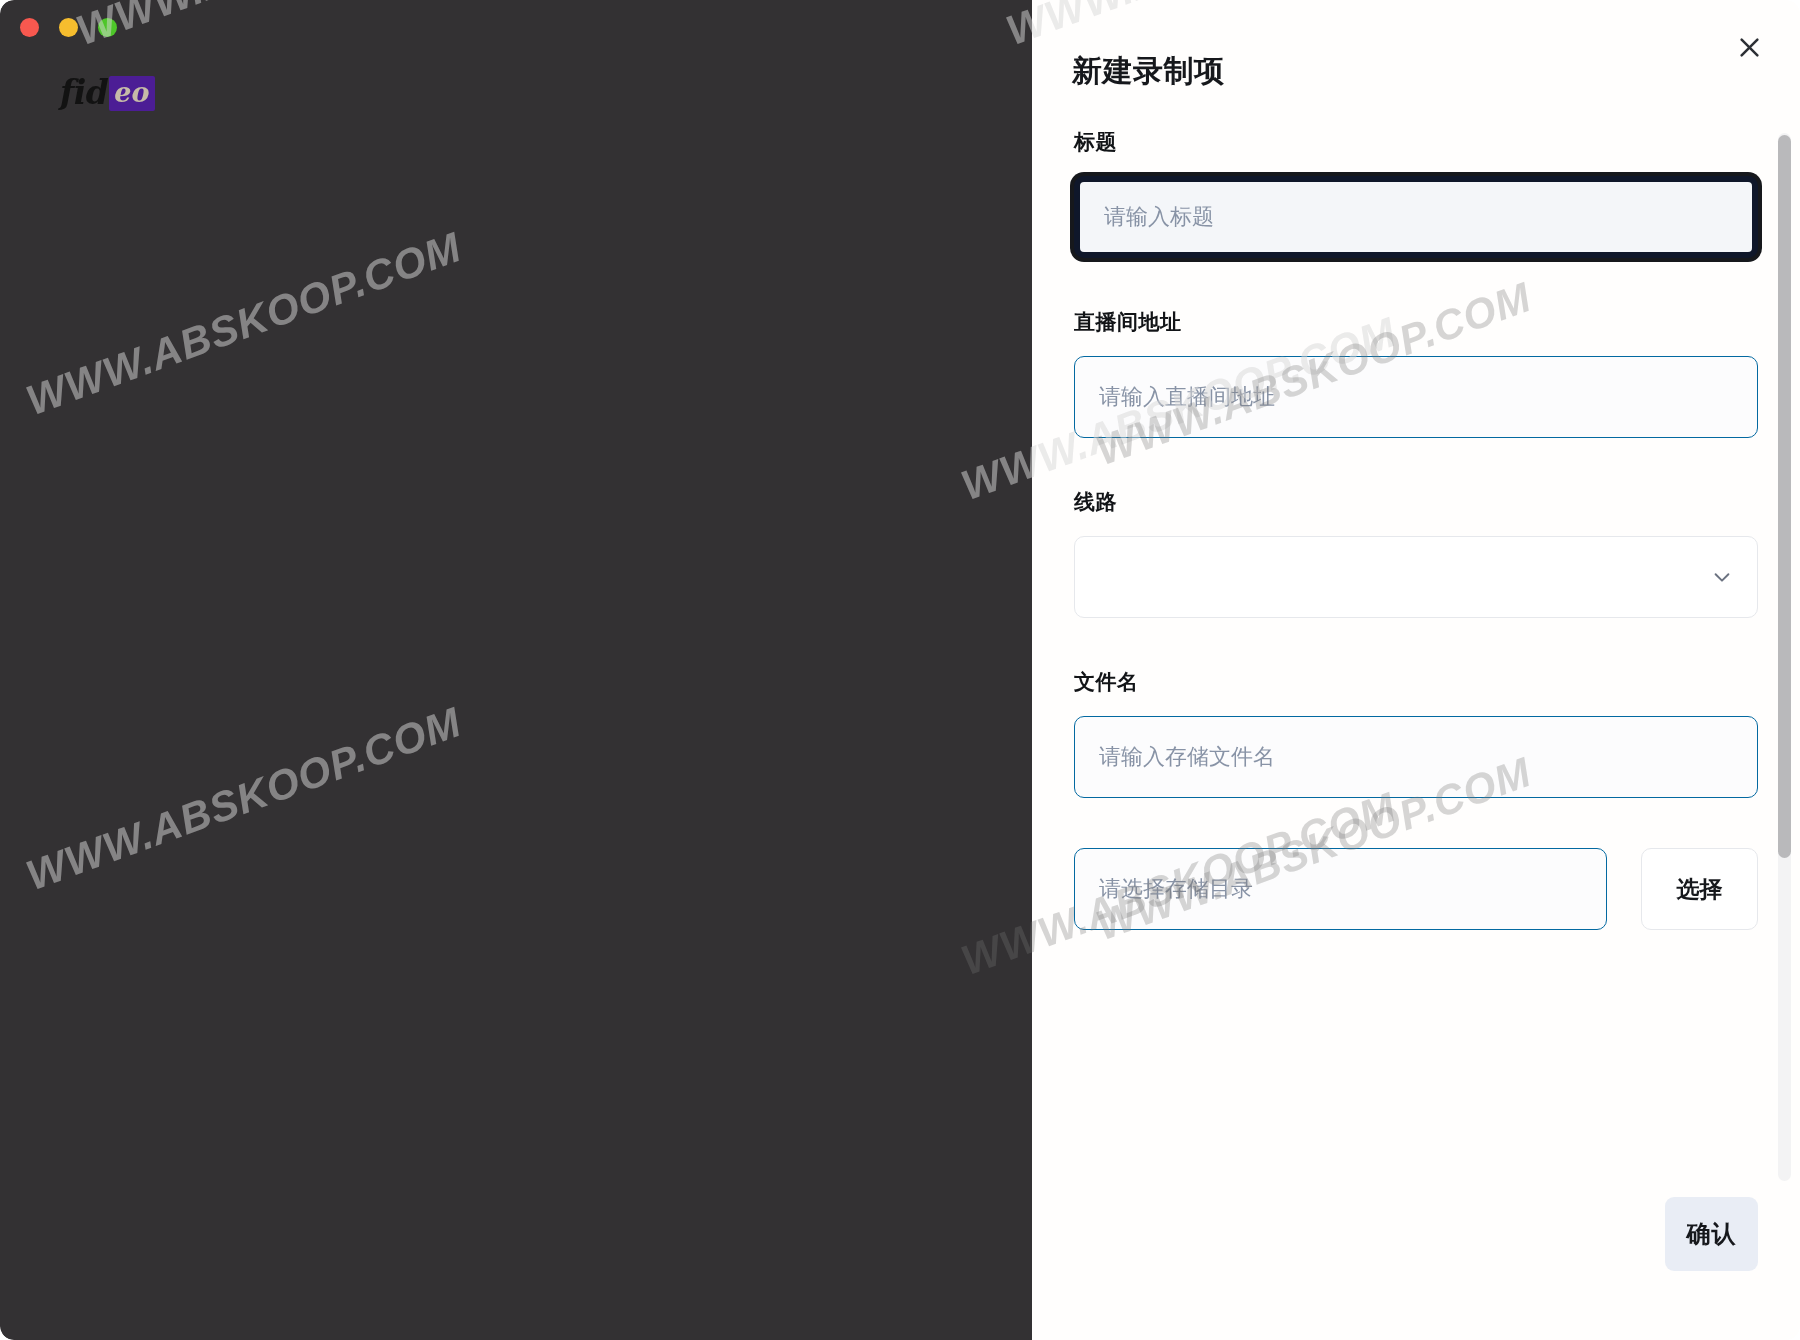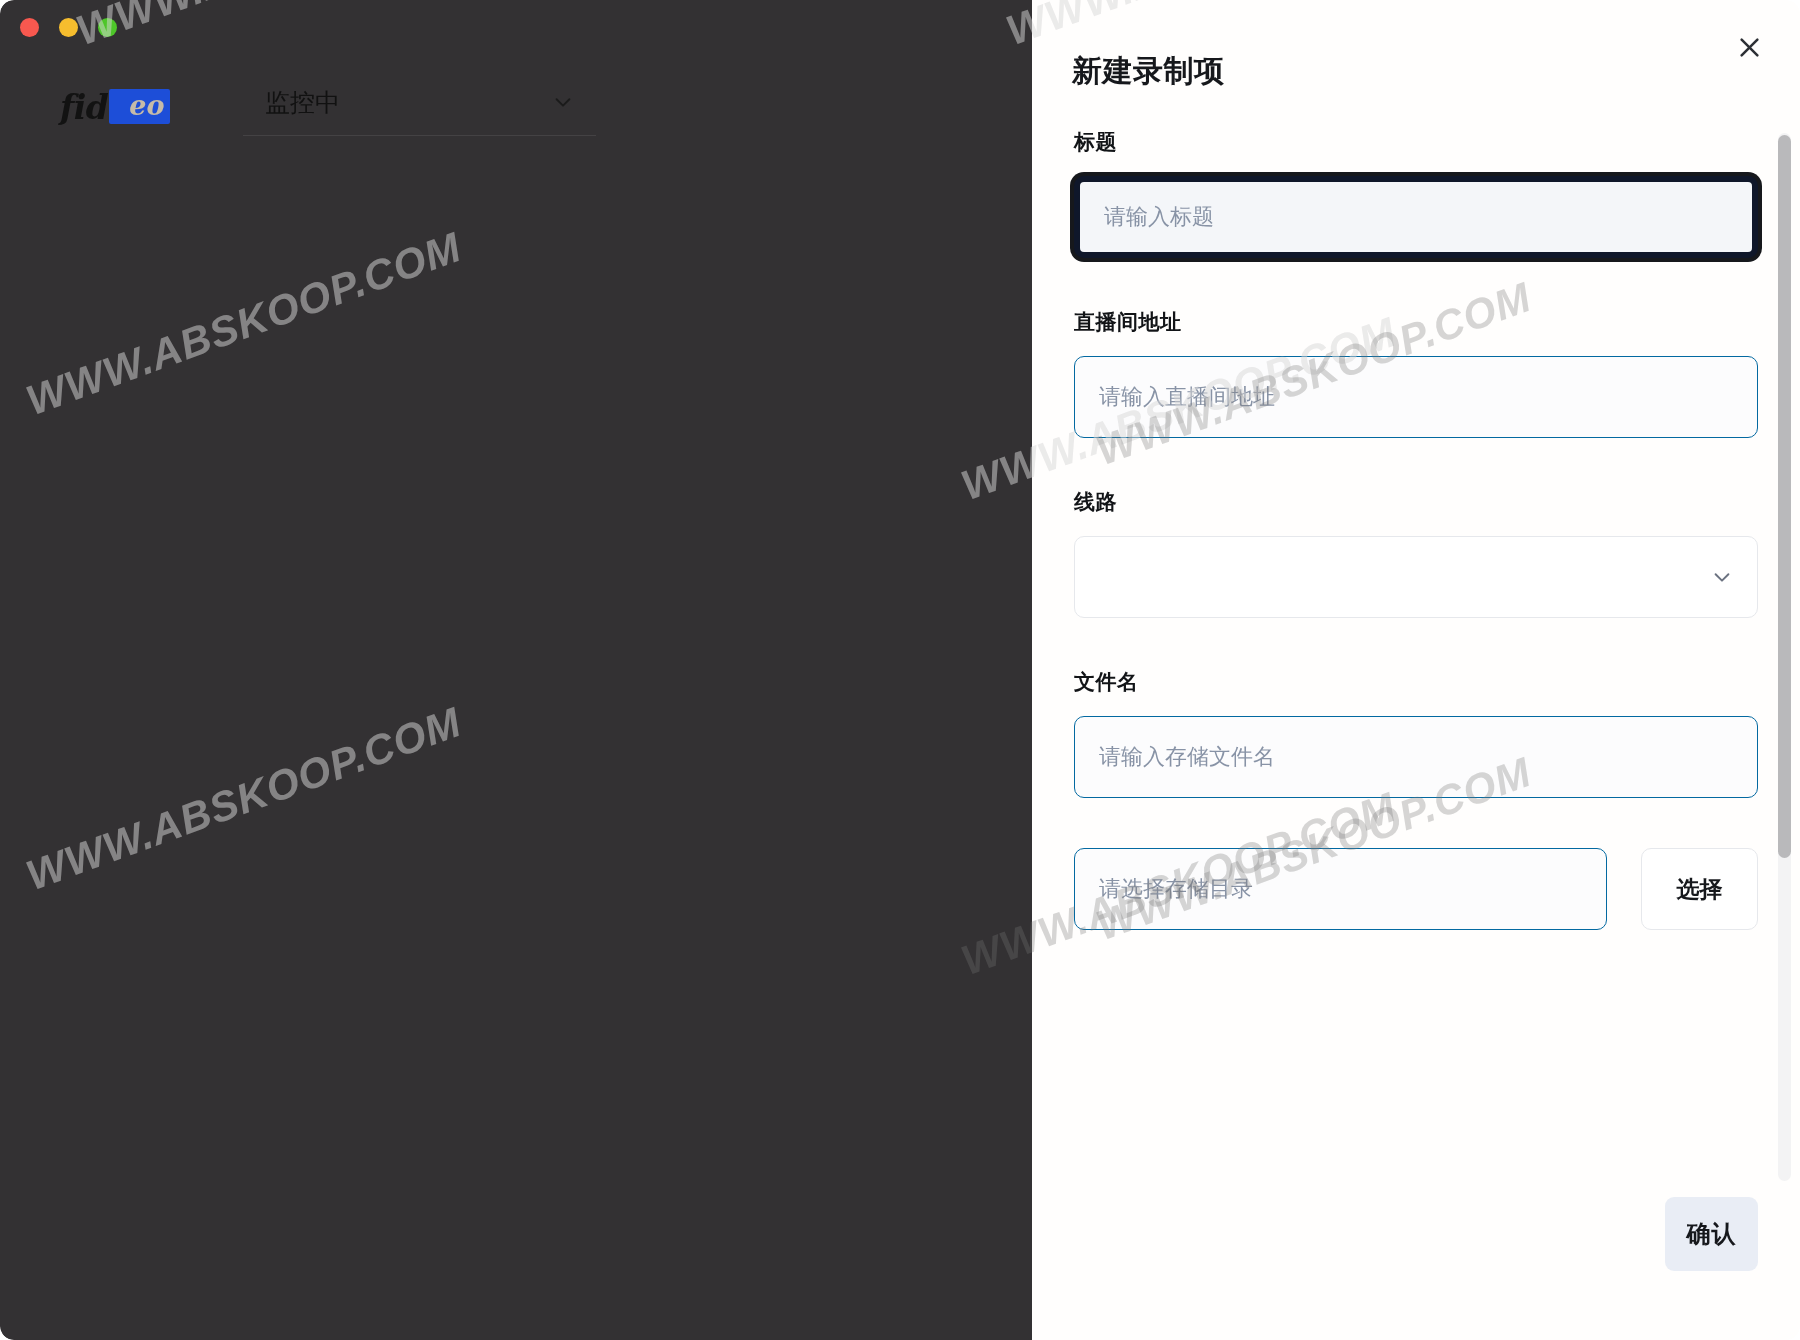--- a/index.html
+++ b/index.html
@@ -52,35 +52,35 @@
   #dark-toolbar {
     position: absolute;
     left: 0; top: 62px;
     width: 1032px; height: 84px;
   }
 
   #brand-logo {
     position: absolute;
     left: 60px; top: 14px;
     display: flex;
-    align-items: flex-end;
+    align-items: flex-start;
     height: 48px;
   }
   #brand-fid {
     font-family: "DejaVu Serif", serif;
     font-style: italic;
     font-weight: 700;
     font-size: 33px;
     color: #121212;
     letter-spacing: -0.5px;
     line-height: 1;
   }
   #brand-eo-box {
-    background: #1d4ed8;
-    padding: 3px 5px 5px 20px;
+    background: #4c1d95;
+    padding: 3px 5px 5px 5px;
     margin-left: 1px;
     border-radius: 2px;
   }
   #brand-eo {
     font-family: "DejaVu Serif", serif;
     font-style: italic;
     font-weight: 700;
     font-size: 27px;
     color: #c6bba8;
     line-height: 1;
@@ -302,28 +302,20 @@
 
   <div id="dark-toolbar">
 
     <div id="brand-logo">
       <span id="brand-fid">fid</span>
       <span id="brand-eo-box">
         <span id="brand-eo">eo</span>
       </span>
     </div>
 
-    <div id="status-select">
-      <span id="status-select-value">监控中</span>
-      <span>
-        <svg class="chev" viewBox="0 0 24 24" fill="none" stroke="#1b1b1b" stroke-width="2.1" stroke-linecap="round" stroke-linejoin="round">
-            <polyline points="5,9 12,16 19,9"></polyline>
-          </svg>
-      </span>
-    </div>
 
   </div>
 
   <div id="dialog-panel">
 
     <div id="dialog-close">
       <svg width="27" height="27" viewBox="0 0 24 24" fill="none" stroke="#2c2f34" stroke-width="2.2" stroke-linecap="round">
           <line x1="5" y1="5" x2="19" y2="19"></line>
           <line x1="19" y1="5" x2="5" y2="19"></line>
         </svg>

